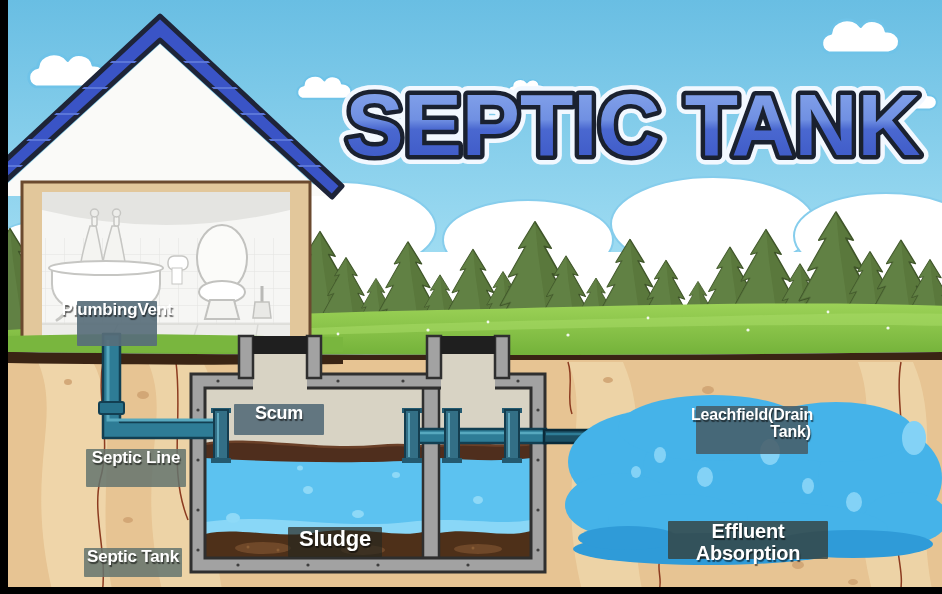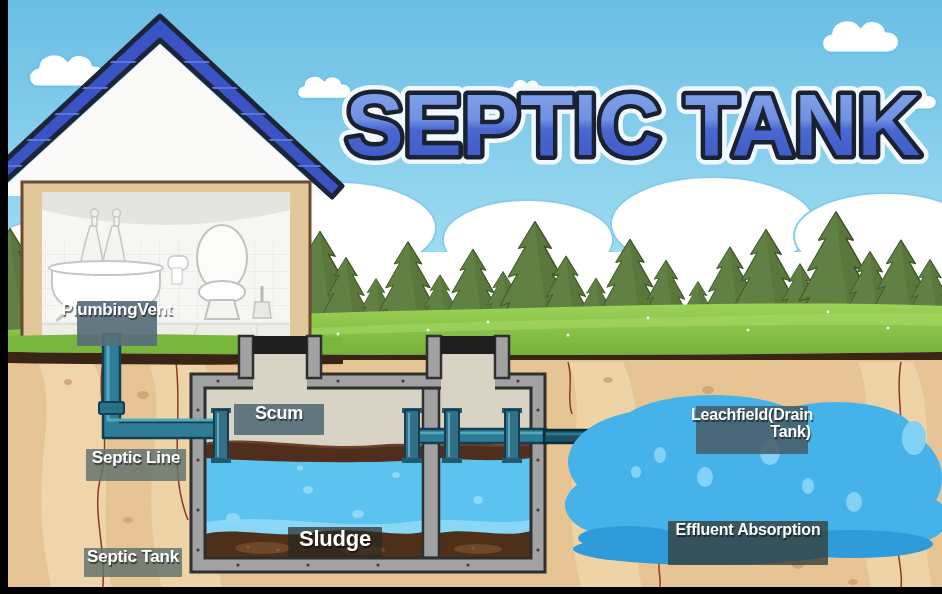--- a/index.html
+++ b/index.html
@@ -11,25 +11,25 @@
          letter-spacing:-0.2px;line-height:1.08;border-radius:1px;
          text-shadow:1px 2px 1px rgba(0,0,0,.55);
          display:flex;flex-direction:row;justify-content:center;}
   .slateA{background:rgba(88,110,122,.92);}
   .slateB{background:rgba(100,116,110,.85);}
   .slateC{background:rgba(70,90,100,.85);}
   .darkA{background:rgba(40,40,32,.70);}
   .darkB{background:rgba(52,64,60,.80);}
   #lbl-plumbing{left:77px;top:301px;width:80px;height:45px;font-size:17px;}
   #lbl-scum{left:234px;top:404px;width:90px;height:31px;font-size:18px;}
-  #lbl-septicline{left:86px;top:449px;width:100px;height:32px;font-size:17px;}
+  #lbl-septicline{left:86px;top:449px;width:100px;height:38px;font-size:17px;}
   #lbl-septictank{left:84px;top:548px;width:98px;height:29px;font-size:17px;}
   #lbl-sludge{left:288px;top:527px;width:94px;height:30px;font-size:22px;}
   #lbl-leach{left:696px;top:379px;width:112px;height:48px;font-size:16px;margin-top:27px;}
-  #lbl-effluent{left:668px;top:521px;width:160px;height:44px;font-size:16px;}
+  #lbl-effluent{left:668px;top:521px;width:160px;height:38px;font-size:20px;}
 </style>
 </head>
 <body>
 
 <div id="stage">
 <svg width="942" height="594" viewBox="0 0 942 594">
   <defs>
     <linearGradient id="skyGrad" x1="0" y1="0" x2="0" y2="1">
       <stop offset="0" stop-color="#69BEE3"></stop>
       <stop offset="0.7" stop-color="#9FDCF2"></stop>

